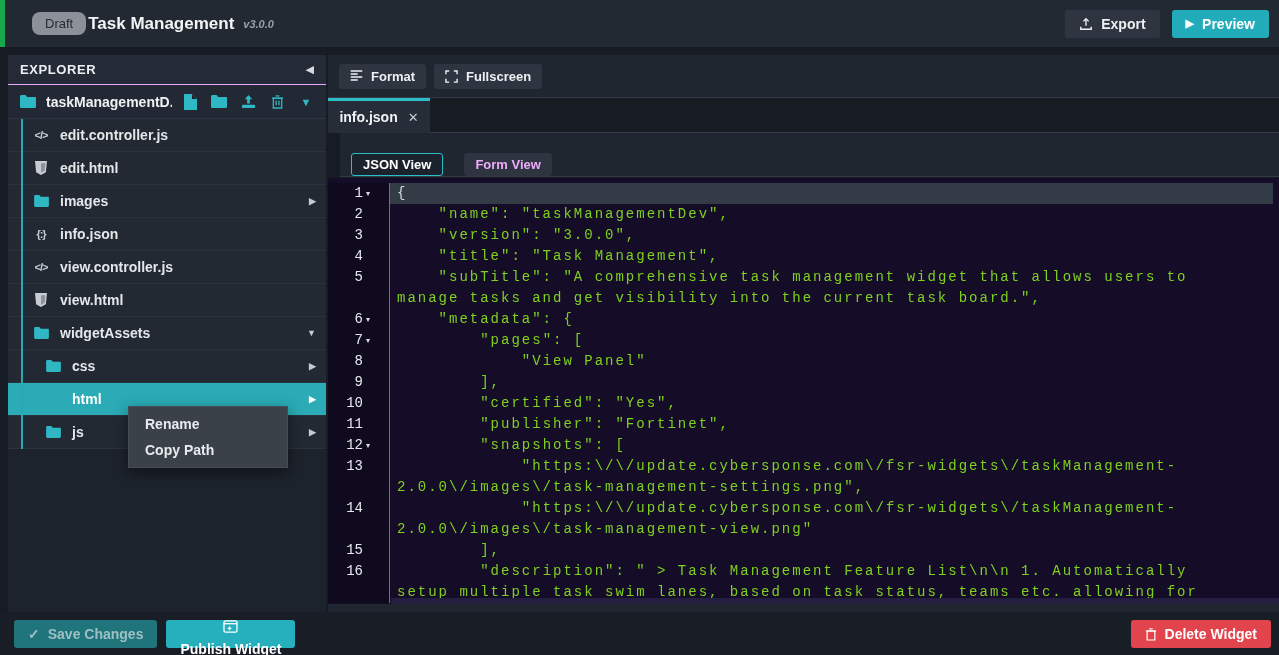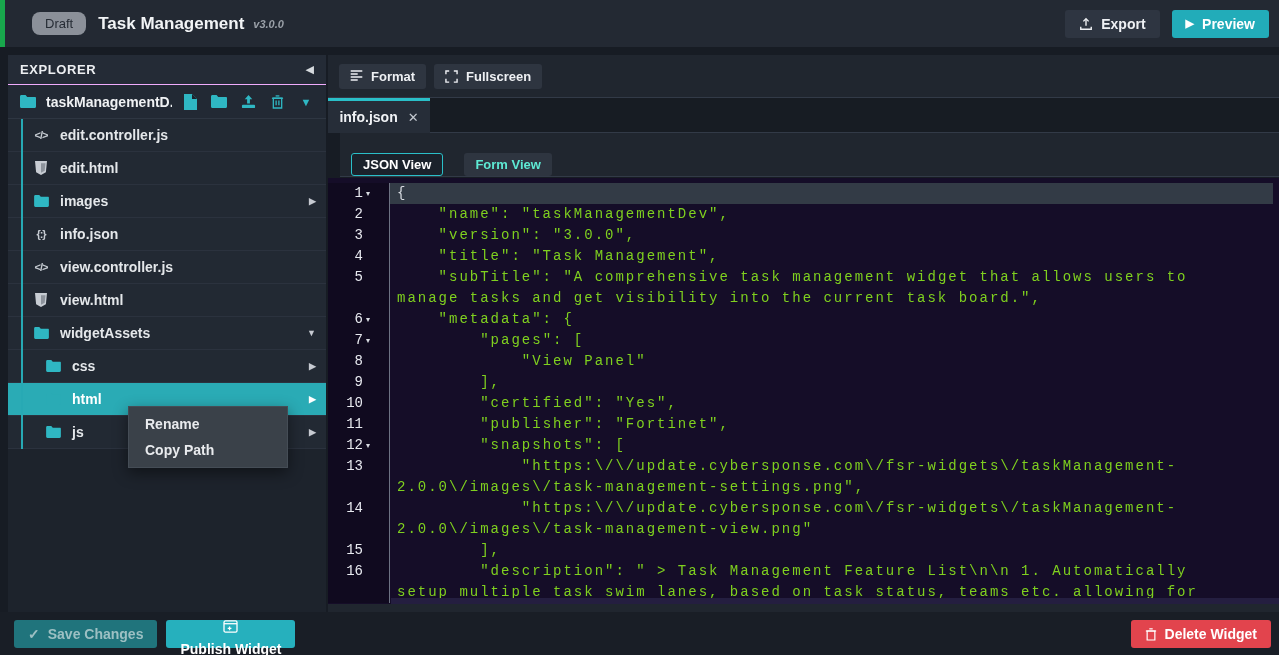--- a/index.html
+++ b/index.html
@@ -2,21 +2,21 @@
 <html><head>
 <meta charset="utf-8">
 <style>
   * { margin:0; padding:0; box-sizing:border-box; }
   html,body { width:1279px; height:655px; background:#171c24; font-family:"Liberation Sans",sans-serif; overflow:hidden; position:relative; }
 
   
   .header { position:absolute; left:0; top:0; width:1279px; height:47px; background:#232933; display:flex; align-items:center; }
   .green-stripe { position:absolute; left:0; top:0; width:5px; height:47px; background:#18a74c; }
   .draft-badge { margin-left:32px; background:#8b9099; color:#262c35; font-size:13px; padding:4px 13px; border-radius:8px; }
-  .app-title { margin-left:12px; color:#f2f4f6; font-size:17px; font-weight:bold; }
+  .app-title { margin-left:2px; color:#f2f4f6; font-size:17px; font-weight:bold; }
   .app-version { margin-left:9px; color:#9aa0a8; font-size:11px; font-style:italic; font-weight:bold; }
   .header-actions { margin-left:auto; margin-right:10px; display:flex; gap:12px; }
   .btn { display:inline-flex; align-items:center; gap:8px; border:none; cursor:pointer; border-radius:3px; font-family:"Liberation Sans",sans-serif; }
   .btn-export { background:#2e3541; color:#eef0f3; font-size:14px; font-weight:bold; padding:6px 14px; height:28px; }
   .btn-preview { background:#22acb9; color:#ffffff; font-size:14px; font-weight:bold; padding:6px 14px; height:28px; }
   .play-glyph { font-size:11px; }
 
   
   .sidebar { position:absolute; left:8px; top:55px; width:318px; height:557px; background:#1d232c; }
   .explorer-header { height:30px; background:#242b36; border-bottom:1px solid #f0abfc; display:flex; align-items:center; padding:0 12px; }
@@ -45,21 +45,21 @@
   .main { position:absolute; left:328px; top:55px; width:951px; height:557px; }
   .toolbar { position:absolute; left:0; top:0; width:100%; height:43px; background:#20262f; border-bottom:1px solid #323a47; display:flex; align-items:center; gap:8px; padding-left:11px; }
   .tool-btn { background:#2e3540; color:#eef0f3; font-size:13px; font-weight:bold; height:25px; padding:0 11px; }
   .tabbar { position:absolute; left:0; top:43px; width:100%; height:35px; background:#171c23; border-bottom:1px solid #323a47; display:flex; }
   .tab { width:102px; height:35px; background:#262d38; border-top:3px solid #2abfc8; display:flex; align-items:center; justify-content:center; gap:10px; cursor:pointer; }
   .tab-label { color:#f0f2f5; font-size:14px; font-weight:bold; }
   .tab-close { color:#c3c8cf; font-size:13px; cursor:pointer; }
   .viewrow { position:absolute; left:12px; top:78px; width:100%; height:44px; background:#20262f; border-bottom:1px solid #323a47; display:flex; align-items:flex-end; gap:21px; padding-left:11px; }
   .view-btn { height:23px; padding:0 11px; font-size:13px; font-weight:bold; }
   .view-btn.active { background:#1b222b; border:1px solid #2abfc8; color:#ffffff; }
-  .view-btn.inactive { background:#2e3540; color:#5eead4; }
+  .view-btn.inactive { background:#2e3540; color:#f0abfc; }
 
   
   .editor { position:absolute; left:0; top:123px; width:100%; height:426px; background:#150d28; overflow:hidden; padding-top:5px; cursor:text; }
   .cl { display:flex; }
   .g { flex:0 0 62px; background:#100a1f; border-right:1px solid #6d7383; display:flex; justify-content:flex-end; align-items:flex-start; gap:3px; padding-right:14px; }
   .ln { color:#e8eaf0; font-family:"Liberation Mono",monospace; font-size:14px; line-height:21px; }
   .fa { width:9px; font-size:8px; color:#d8dbe2; line-height:21px; cursor:pointer; }
   .ct { flex:1; font-family:"Liberation Mono",monospace; font-size:14px; letter-spacing:2px; line-height:21px; color:#7fd01f; white-space:pre-wrap; word-break:break-word; padding-left:7px; padding-right:8px; }
   .ct.hl { color:#d9dce2; background:#333b46; margin-right:6px; }
   .editor-strip { position:absolute; left:63px; right:0; bottom:0; height:6px; background:#241e40; }

